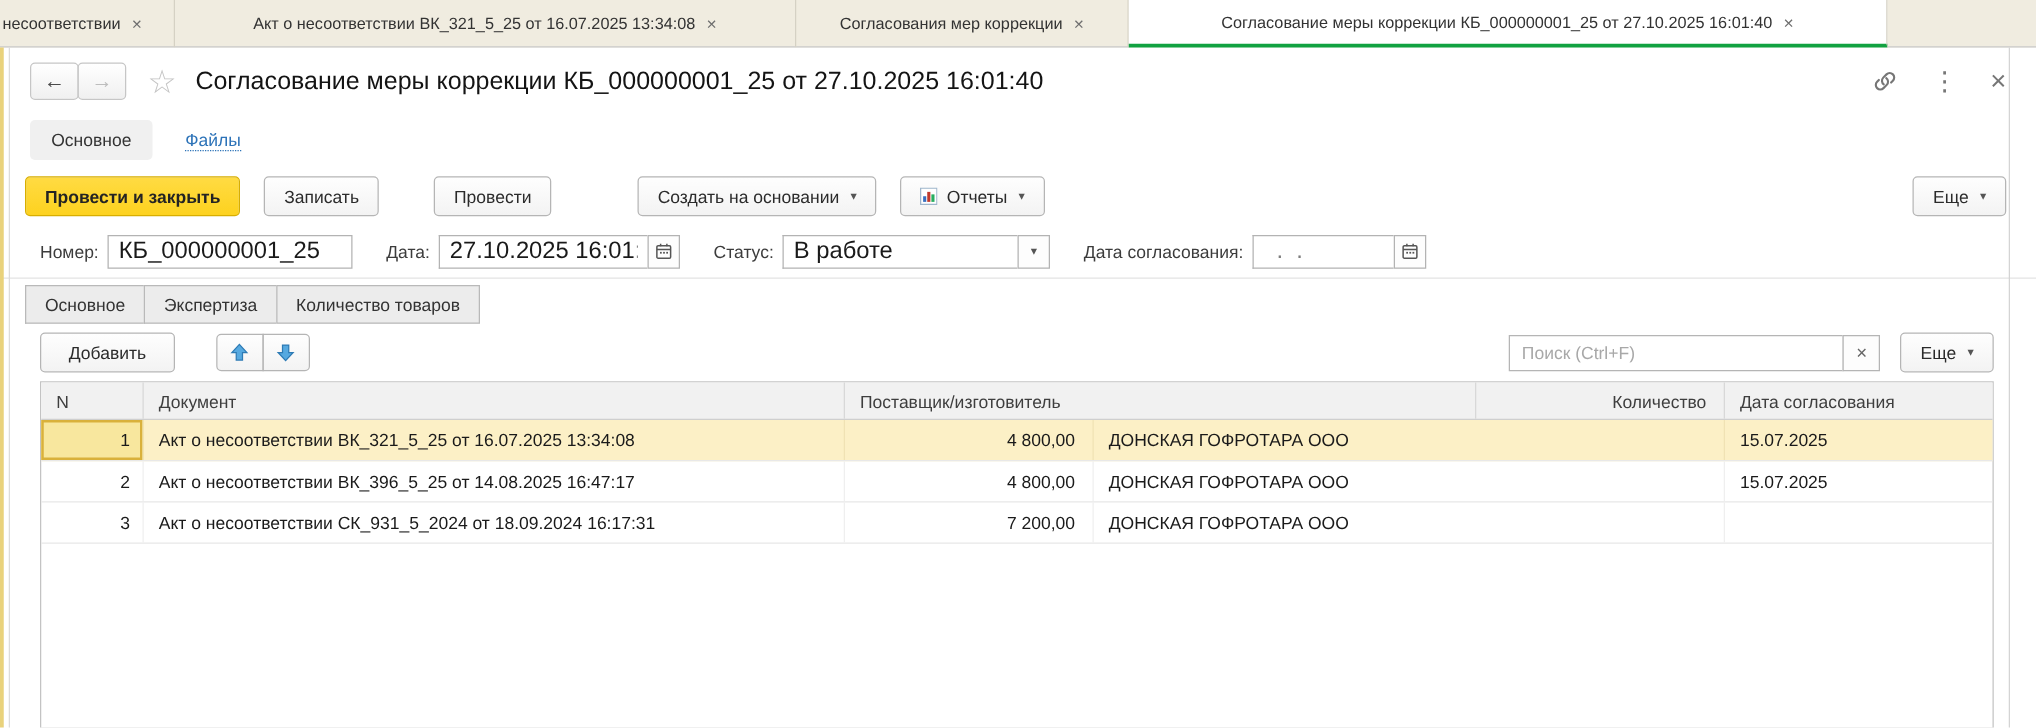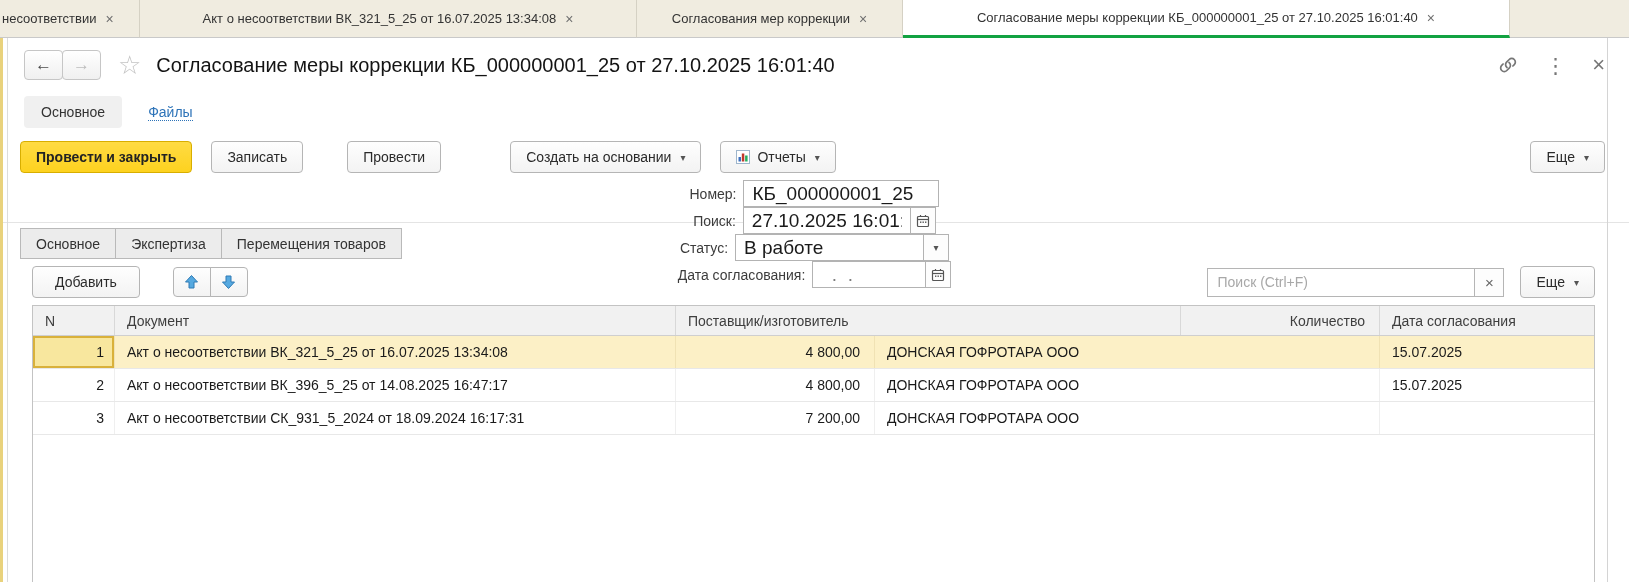--- a/index.html
+++ b/index.html
@@ -42,21 +42,21 @@
   .cmdbar { height:46px; display:flex; align-items:center; padding:0 24px 0 20px; gap:19px; }
   .btn { display:inline-flex; align-items:center; gap:7px; height:32px; padding:0 15px;
     background:linear-gradient(#fefefe,#f3f3f3); border:1px solid #b5b5b5; border-radius:4px;
     color:#2b2b2b; font-size:14px; cursor:pointer; white-space:nowrap; }
   .btn-yellow { background:linear-gradient(#ffdb43,#fdd21f); border-color:#d8ae00; font-weight:bold; color:#232323; }
   .dd { font-size:10px; color:#555; margin-left:2px; }
   .gap2 { width:6px; }
   .spacer { flex:1; }
 
   
-  .fields { height:42px; display:flex; align-items:center; padding:0 20px;flex-direction:column; }
+  .fields { height:42px; display:flex; align-items:center; padding:0 32px; }
   .flabel { color:#3c3c3c; margin-right:7px; white-space:nowrap; }
   .fgroup { display:flex; align-items:center; }
   .inp { height:27px; border:1px solid #b3b3b3; padding:0 8px; font-size:19px; color:#1a1a1a;
     font-family:"Liberation Sans",sans-serif; background:#fff; }
   .inp.num { width:196px; }
   .inp.date { width:167px; border-right:none; }
   .inp.status { width:188px; border-right:none; }
   .inp.appr { width:113px; border-right:none; color:#7d7d7d; }
   .sidebtn { height:27px; width:26px; border:1px solid #b3b3b3; background:#fdfdfd;
     display:flex; align-items:center; justify-content:center; cursor:pointer; color:#555; }
@@ -190,21 +190,21 @@
   </div>
 </div>
 
 <div class="fields">
   <div class="fgroup">
     <span class="flabel">Номер:</span>
     <input class="inp num" value="КБ_000000001_25" style="">
   </div>
   <div class="fgap"></div>
   <div class="fgroup">
-    <span class="flabel">Поиск:</span>
+    <span class="flabel">Дата:</span>
     <input class="inp date" value="27.10.2025 16:01:40" style="">
     <span class="sidebtn">
       <svg width="14" height="14" viewBox="0 0 14 14" fill="none" stroke="#555" stroke-width="1.2">
         <rect x="1.5" y="2.5" width="11" height="10" rx="1"></rect>
         <line x1="1.5" y1="5.5" x2="12.5" y2="5.5"></line>
         <line x1="4.5" y1="1" x2="4.5" y2="3"></line>
         <line x1="9.5" y1="1" x2="9.5" y2="3"></line>
         <rect x="4" y="7.5" width="1.4" height="1.4" fill="#555" stroke="none"></rect>
         <rect x="6.5" y="7.5" width="1.4" height="1.4" fill="#555" stroke="none"></rect>
         <rect x="9" y="7.5" width="1.4" height="1.4" fill="#555" stroke="none"></rect>
@@ -234,21 +234,21 @@
         <rect x="9" y="7.5" width="1.4" height="1.4" fill="#555" stroke="none"></rect>
       </svg>
     </span>
   </div>
 </div>
 
 <div class="hairline"></div>
 <div class="formtabs">
   <div class="ftab">Основное</div>
   <div class="ftab">Экспертиза</div>
-  <div class="ftab">Перемещения товаров</div>
+  <div class="ftab">Количество товаров</div>
 </div>
 
 <div class="tbl-toolbar">
   <div class="btn tt-add">Добавить</div>
   <div class="arrbtn first">
     <svg width="15" height="16" viewBox="0 0 15 16">
       <path d="M7.5 1.5 L13.5 8 H10 V14 H5 V8 H1.5 Z" fill="#56a9e0" stroke="#2e7bb5" stroke-width="1"></path>
     </svg>
   </div>
   <div class="arrbtn last">

